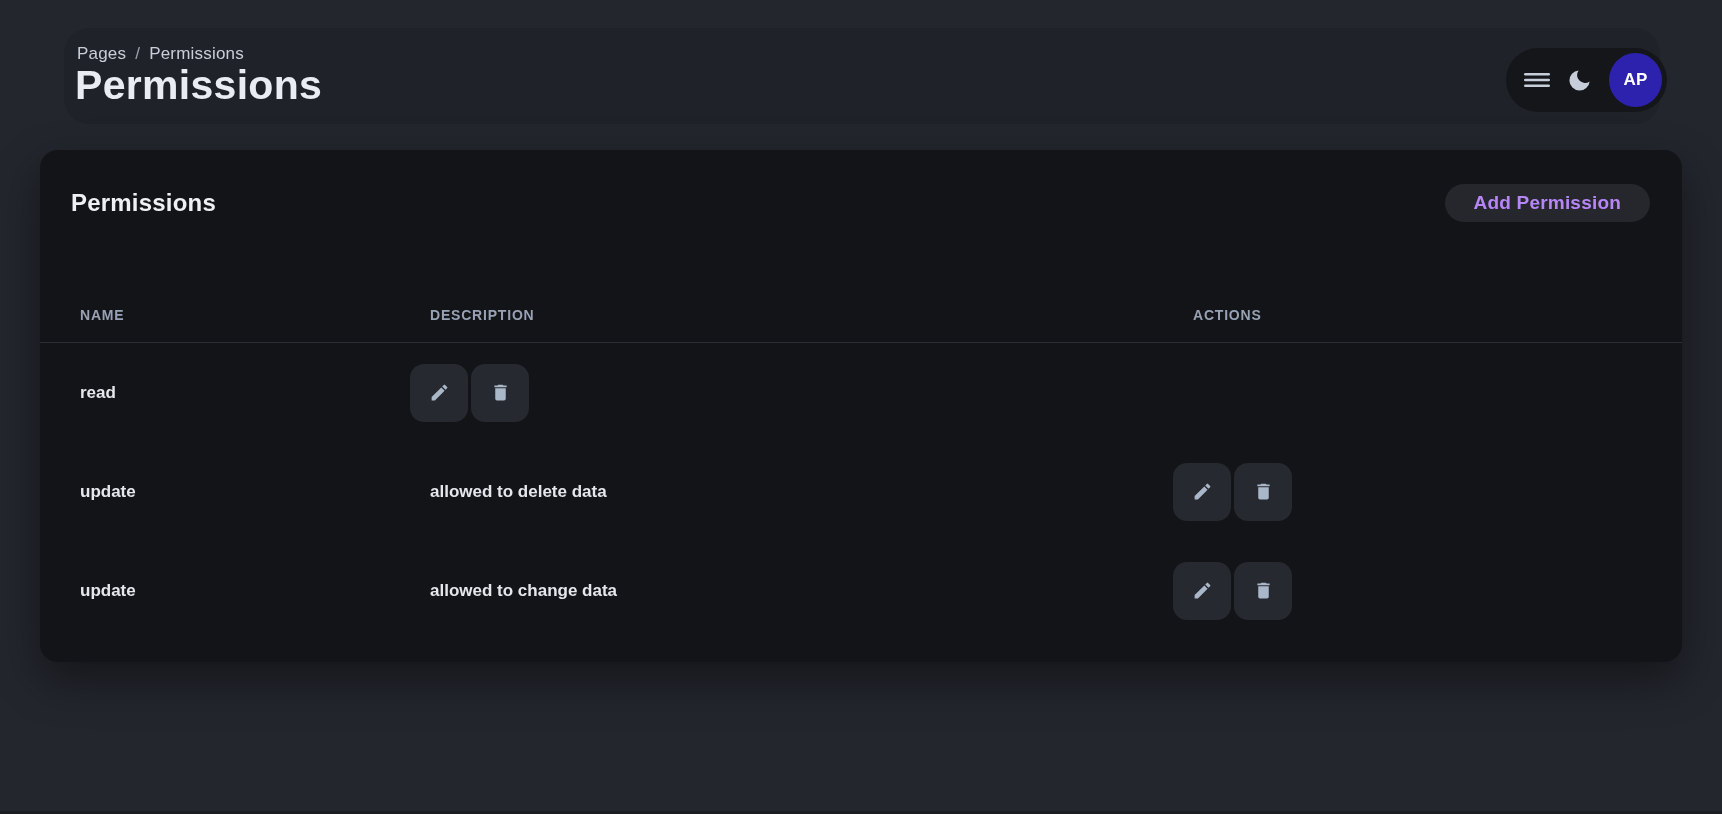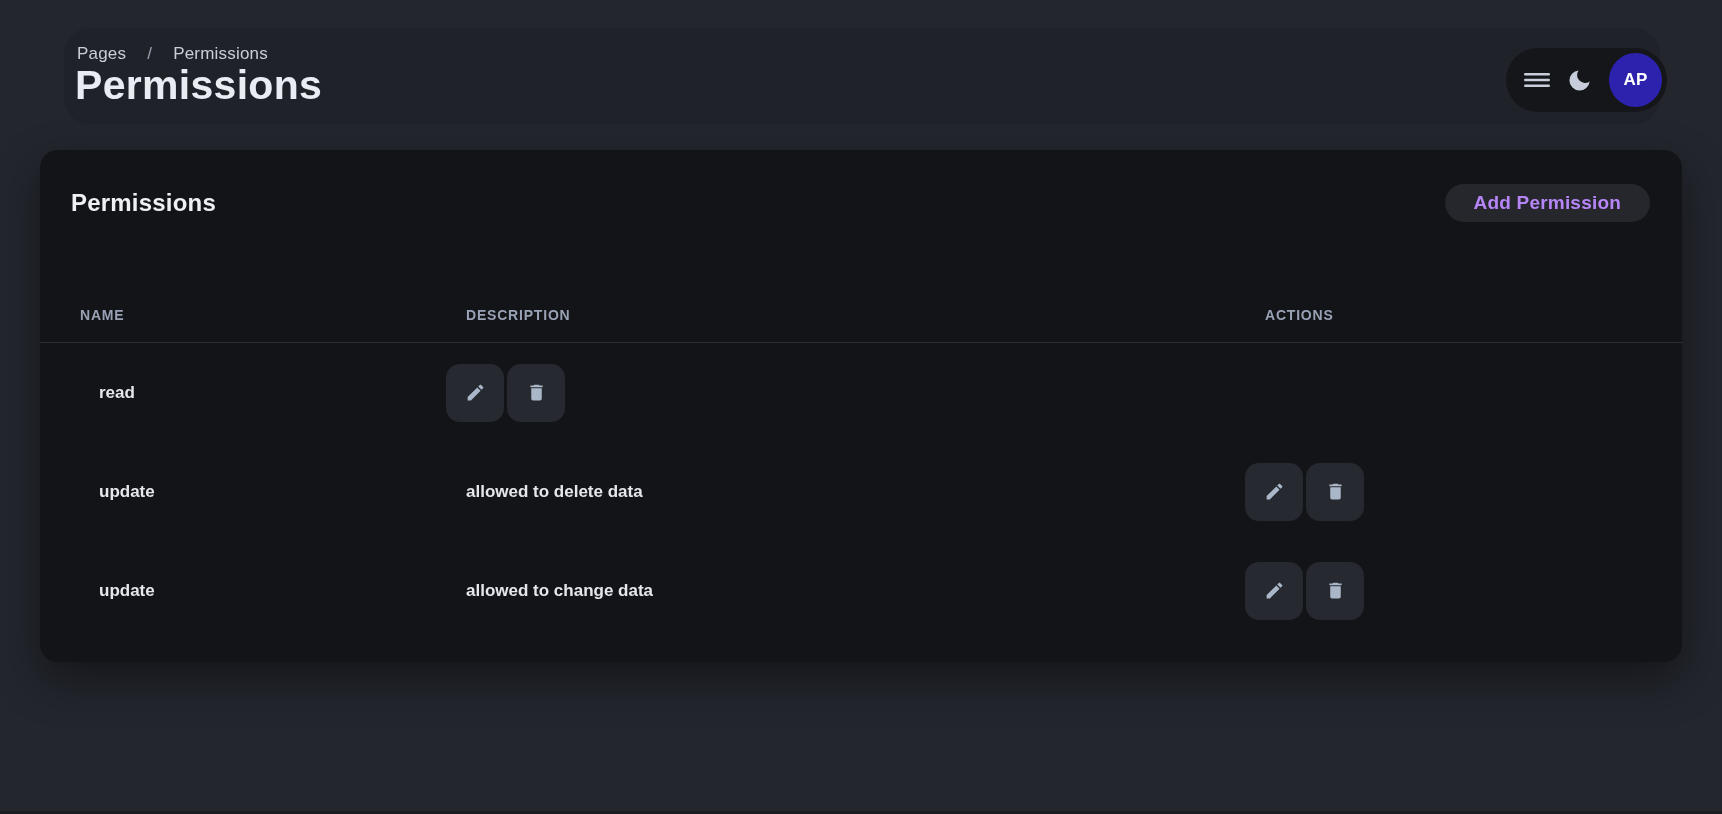--- a/index.html
+++ b/index.html
@@ -28,21 +28,21 @@
     position:relative;
   }
   
   .header-surface{
     position:absolute;left:64px;top:28px;width:1596px;height:96px;
     background:var(--header_surface);border-radius:26px;
   }
   .breadcrumb{
     position:absolute;left:77px;top:44px;
     font-size:17px;color:var(--breadcrumb_text);
-    display:flex;gap:21px;align-items:center;letter-spacing:.2px;
+    display:flex;gap:9px;align-items:center;letter-spacing:.2px;
   }
   .breadcrumb .sep{color:#9aa2b0;}
   .page-title{
     position:absolute;left:75px;top:62px;
     font-size:41px;font-weight:700;color:var(--title_text);letter-spacing:.3px;
   }
   .topbar-pill{
     position:absolute;top:48px;left:1506px;width:161px;height:64px;
     background:var(--pill_background);border-radius:32px;
     display:flex;align-items:center;gap:13px;padding:0 5px 0 16px;
@@ -73,30 +73,30 @@
   }
   .add-btn{
     height:38px;padding:0 29px;border-radius:25px;border:none;cursor:pointer;
     background:var(--button_background);
     color:var(--accent_purple);font-size:19px;font-weight:600;
     font-family:"Liberation Sans", sans-serif;letter-spacing:.2px;
   }
   .table{margin-top:60px;}
   .thead,.trow{
     display:grid;grid-template-columns:350px 763px 1fr;
-    padding-left:40px;align-items:center;gap:36px;
+    padding-left:40px;align-items:center;
   }
   .thead{height:54px;}
   .th{
     font-size:14px;font-weight:700;letter-spacing:.8px;
     color:var(--column_header_text);
   }
   .divider{height:1px;background:var(--divider);}
   .trow{height:99px;}
-  .cell-name{font-size:17px;font-weight:700;color:var(--row_text);margin-left:19px;}
+  .cell-name{font-size:17px;font-weight:700;color:var(--row_text);}
   .cell-desc{font-size:17px;font-weight:700;color:var(--row_text);}
   .actions{display:flex;gap:3px;margin-left:-20px;}
   .action-btn{
     width:58px;height:58px;border-radius:14px;border:none;cursor:pointer;
     background:var(--action_button_bg);
     display:flex;align-items:center;justify-content:center;
   }
   .action-btn svg{fill:var(--action_icon);}
   .bottom-edge{
     position:absolute;left:0;bottom:0;width:100%;height:3px;background:#1b1d23;

